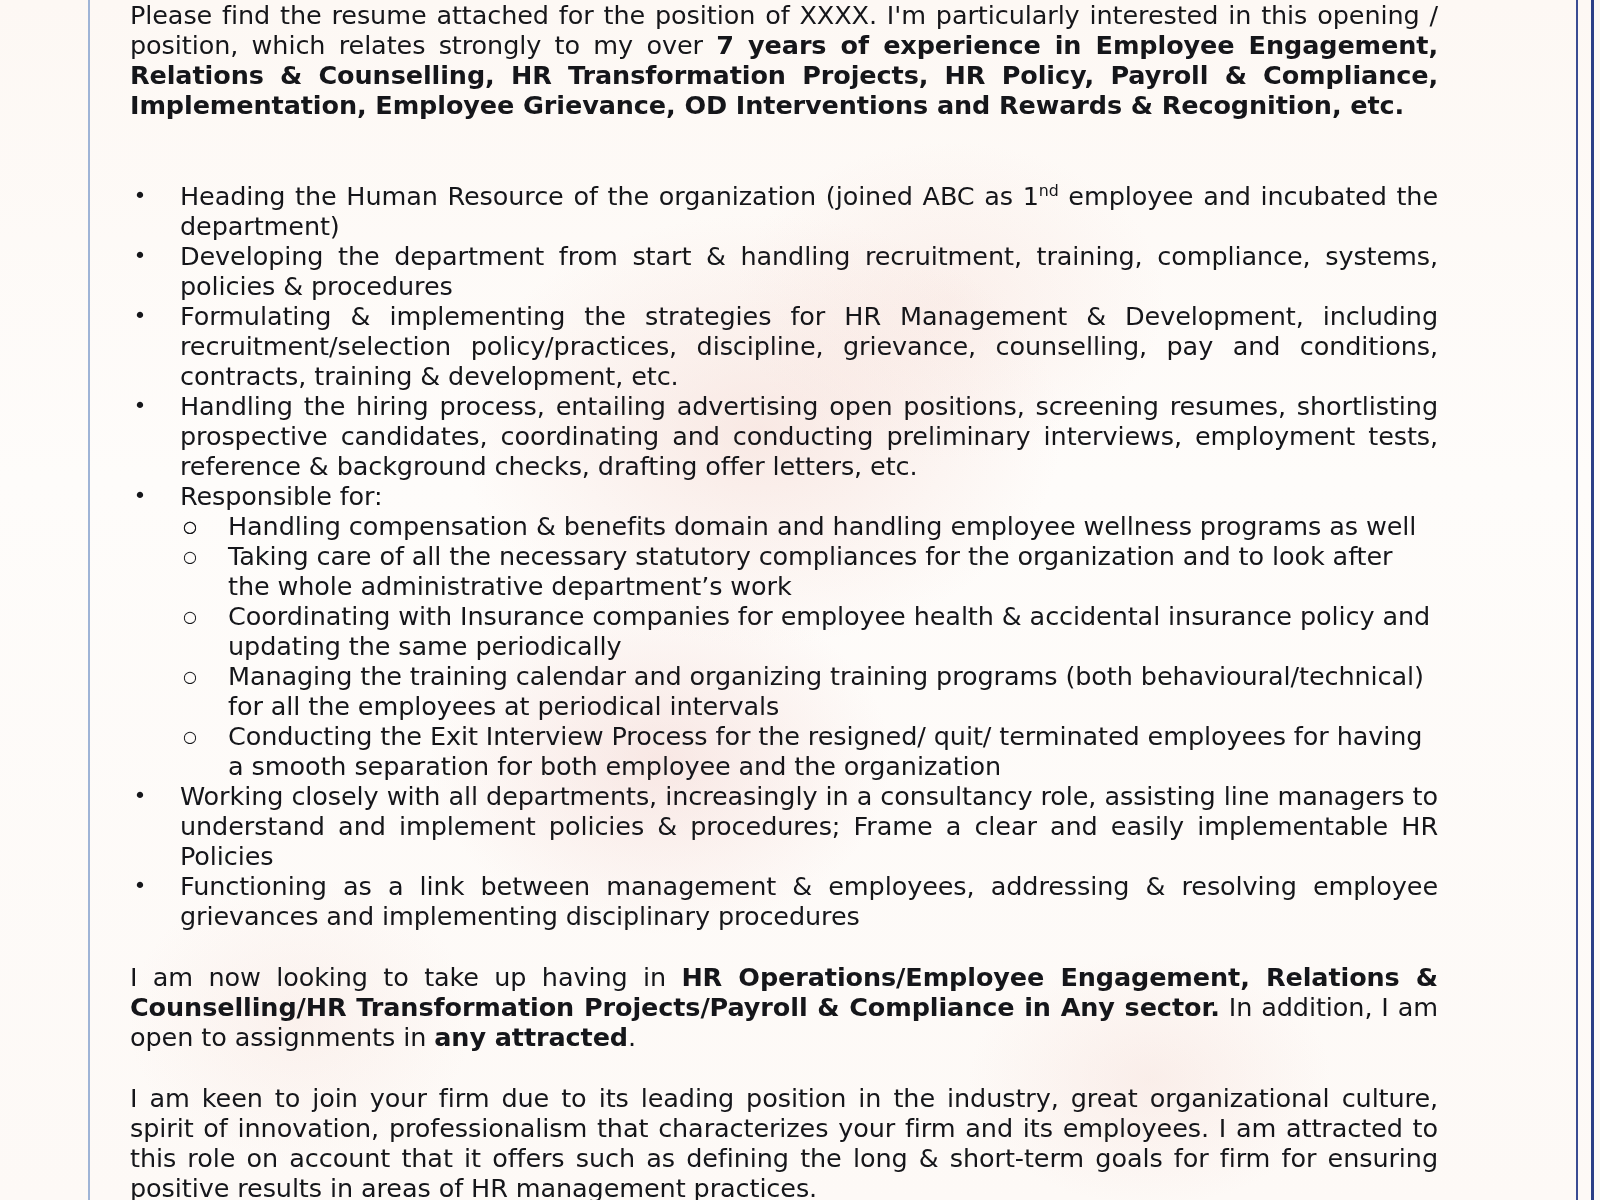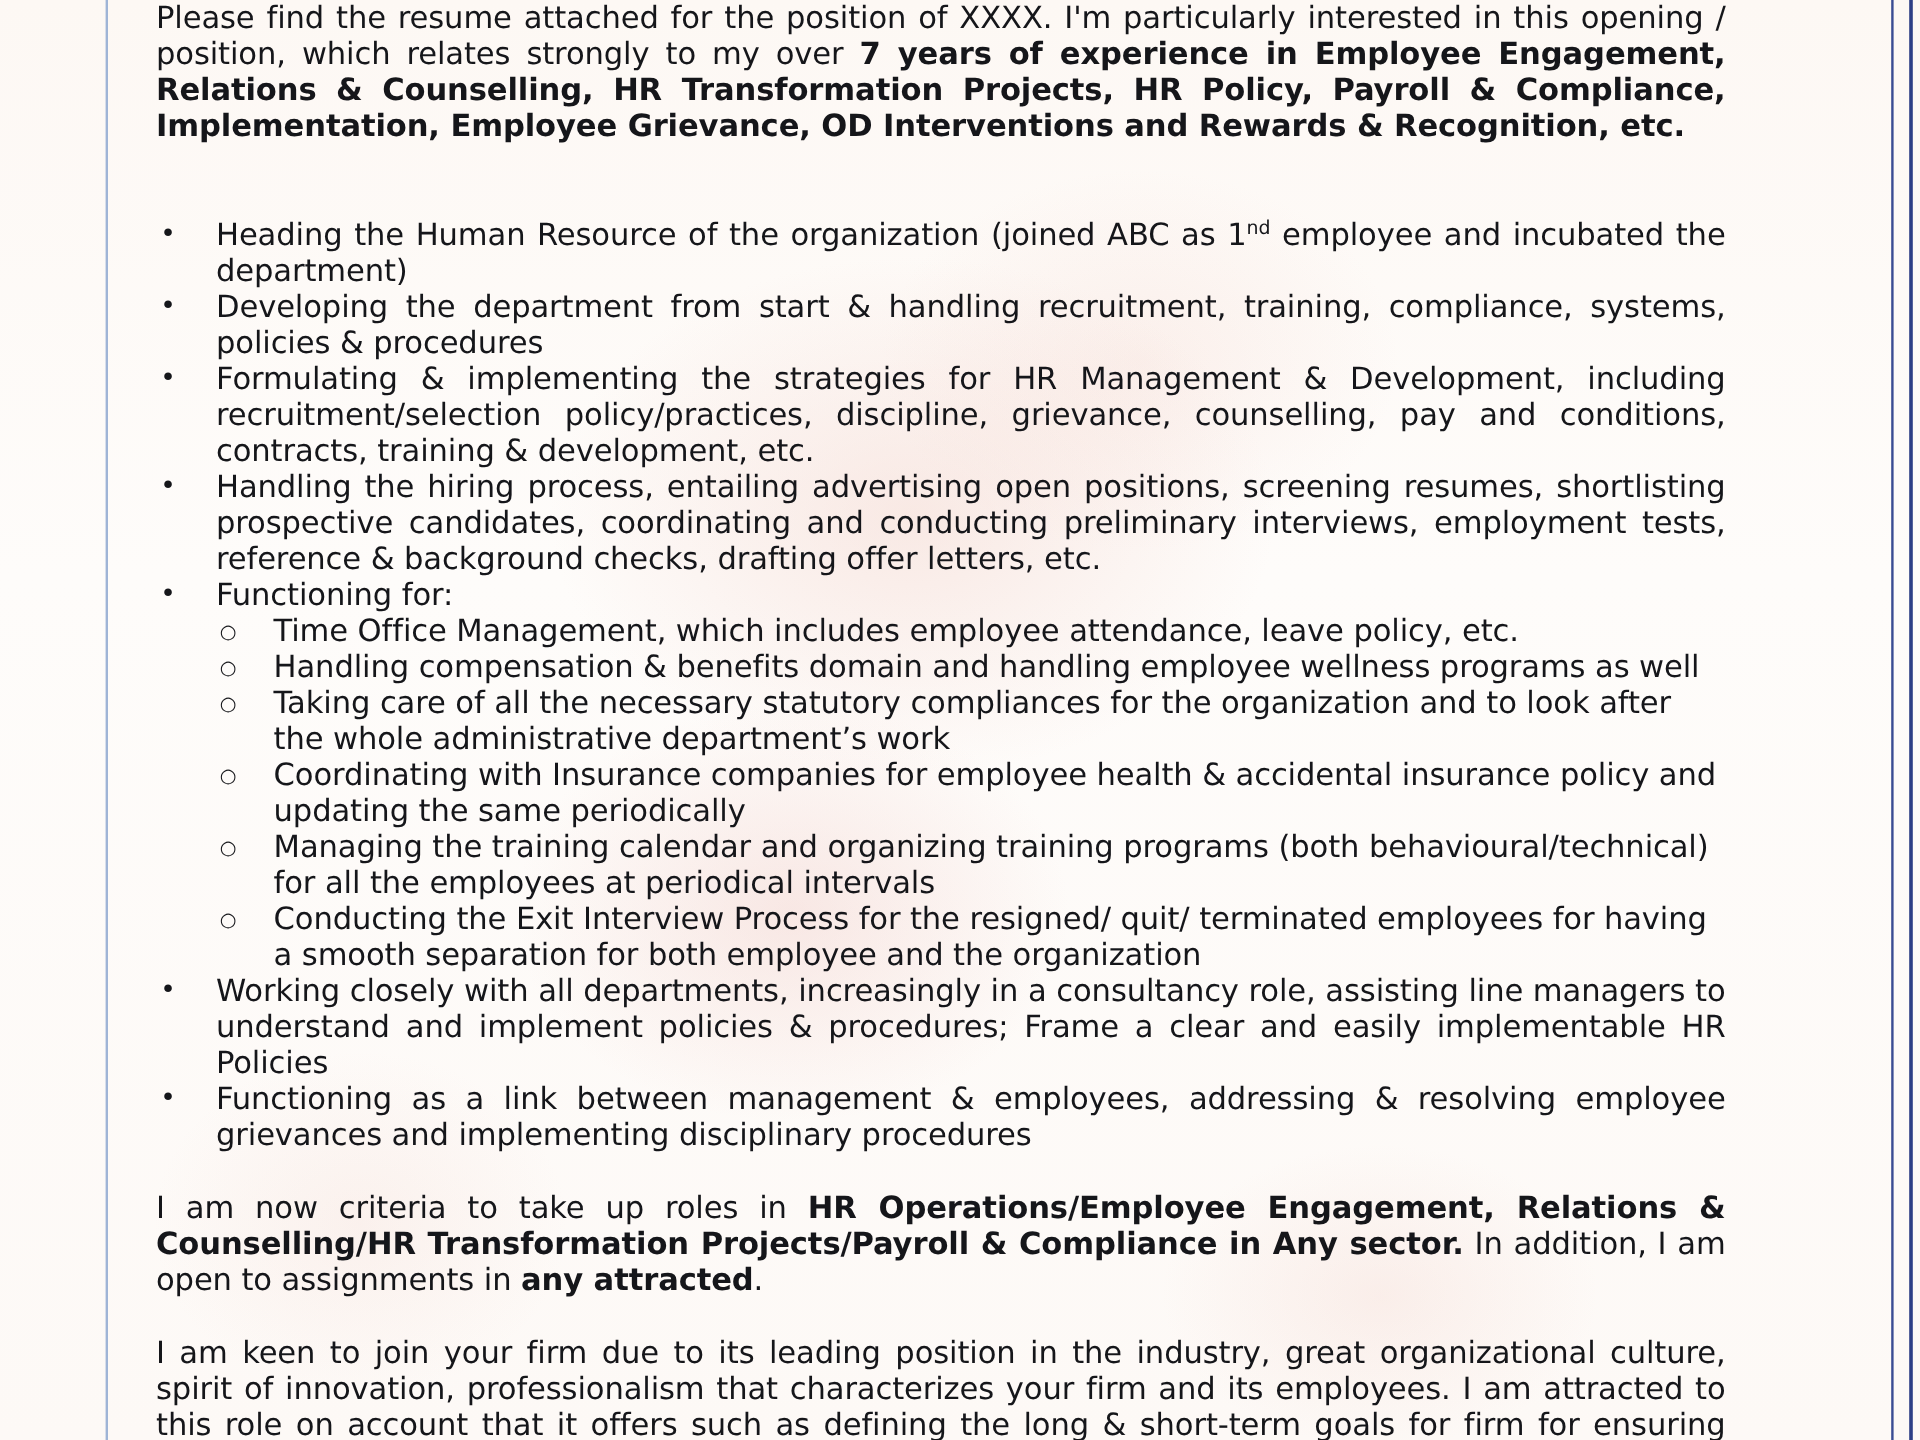--- a/index.html
+++ b/index.html
@@ -168,29 +168,28 @@
         <span class="txt">Formulating &amp; implementing the strategies for HR Management &amp; Development, including recruitment/selection policy/practices, discipline, grievance, counselling, pay and conditions, contracts, training &amp; development, etc.</span>
       </li>
 
       <li>
         <span class="marker">•</span>
         <span class="txt">Handling the hiring process, entailing advertising open positions, screening resumes, shortlisting prospective candidates, coordinating and conducting preliminary interviews, employment tests, reference &amp; background checks, drafting offer letters, etc.</span>
       </li>
 
       <li>
         <span class="marker">•</span>
-        <span class="txt">Functioning for:</span>
+        <span class="txt">Responsible for:</span>
       </li>
     </ul>
 
     <div class="sublist-wrap">
       <ul class="subbullets">
         <li>
           <span class="marker">○</span>
-          <span class="txt">Time Office Management, which includes employee attendance, leave policy, etc.</span>
         </li>
         <li>
           <span class="marker">○</span>
           <span class="txt">Handling compensation &amp; benefits domain and handling employee wellness programs as well</span>
         </li>
         <li>
           <span class="marker">○</span>
           <span class="txt">Taking care of all the necessary statutory compliances for the organization and to look after the whole administrative department’s work</span>
         </li>
         <li>
@@ -214,20 +213,20 @@
         <span class="txt">Working closely with all departments, increasingly in a consultancy role, assisting line managers to understand and implement policies &amp; procedures; Frame a clear and easily implementable HR Policies</span>
       </li>
       <li>
         <span class="marker">•</span>
         <span class="txt">Functioning as a link between management &amp; employees, addressing &amp; resolving employee grievances and implementing disciplinary procedures</span>
       </li>
     </ul>
 
     <div class="gap-md"></div>
 
-    <p class="para"><span>I am now criteria to take up roles in </span><span class="b">HR Operations/Employee Engagement, Relations &amp; Counselling/HR Transformation Projects/Payroll &amp; Compliance in Any sector.</span><span> In addition, I am open to assignments in </span><span class="b">any attracted</span><span>.</span></p>
+    <p class="para"><span>I am now looking to take up having in </span><span class="b">HR Operations/Employee Engagement, Relations &amp; Counselling/HR Transformation Projects/Payroll &amp; Compliance in Any sector.</span><span> In addition, I am open to assignments in </span><span class="b">any attracted</span><span>.</span></p>
 
     <div class="gap-md"></div>
 
     <p class="para clip-bottom">I am keen to join your firm due to its leading position in the industry, great organizational culture, spirit of innovation, professionalism that characterizes your firm and its employees. I am attracted to this role on account that it offers such as defining the long &amp; short-term goals for firm for ensuring positive results in areas of HR management practices.</p>
 
   </div>
 </div>
 
 </body></html>

